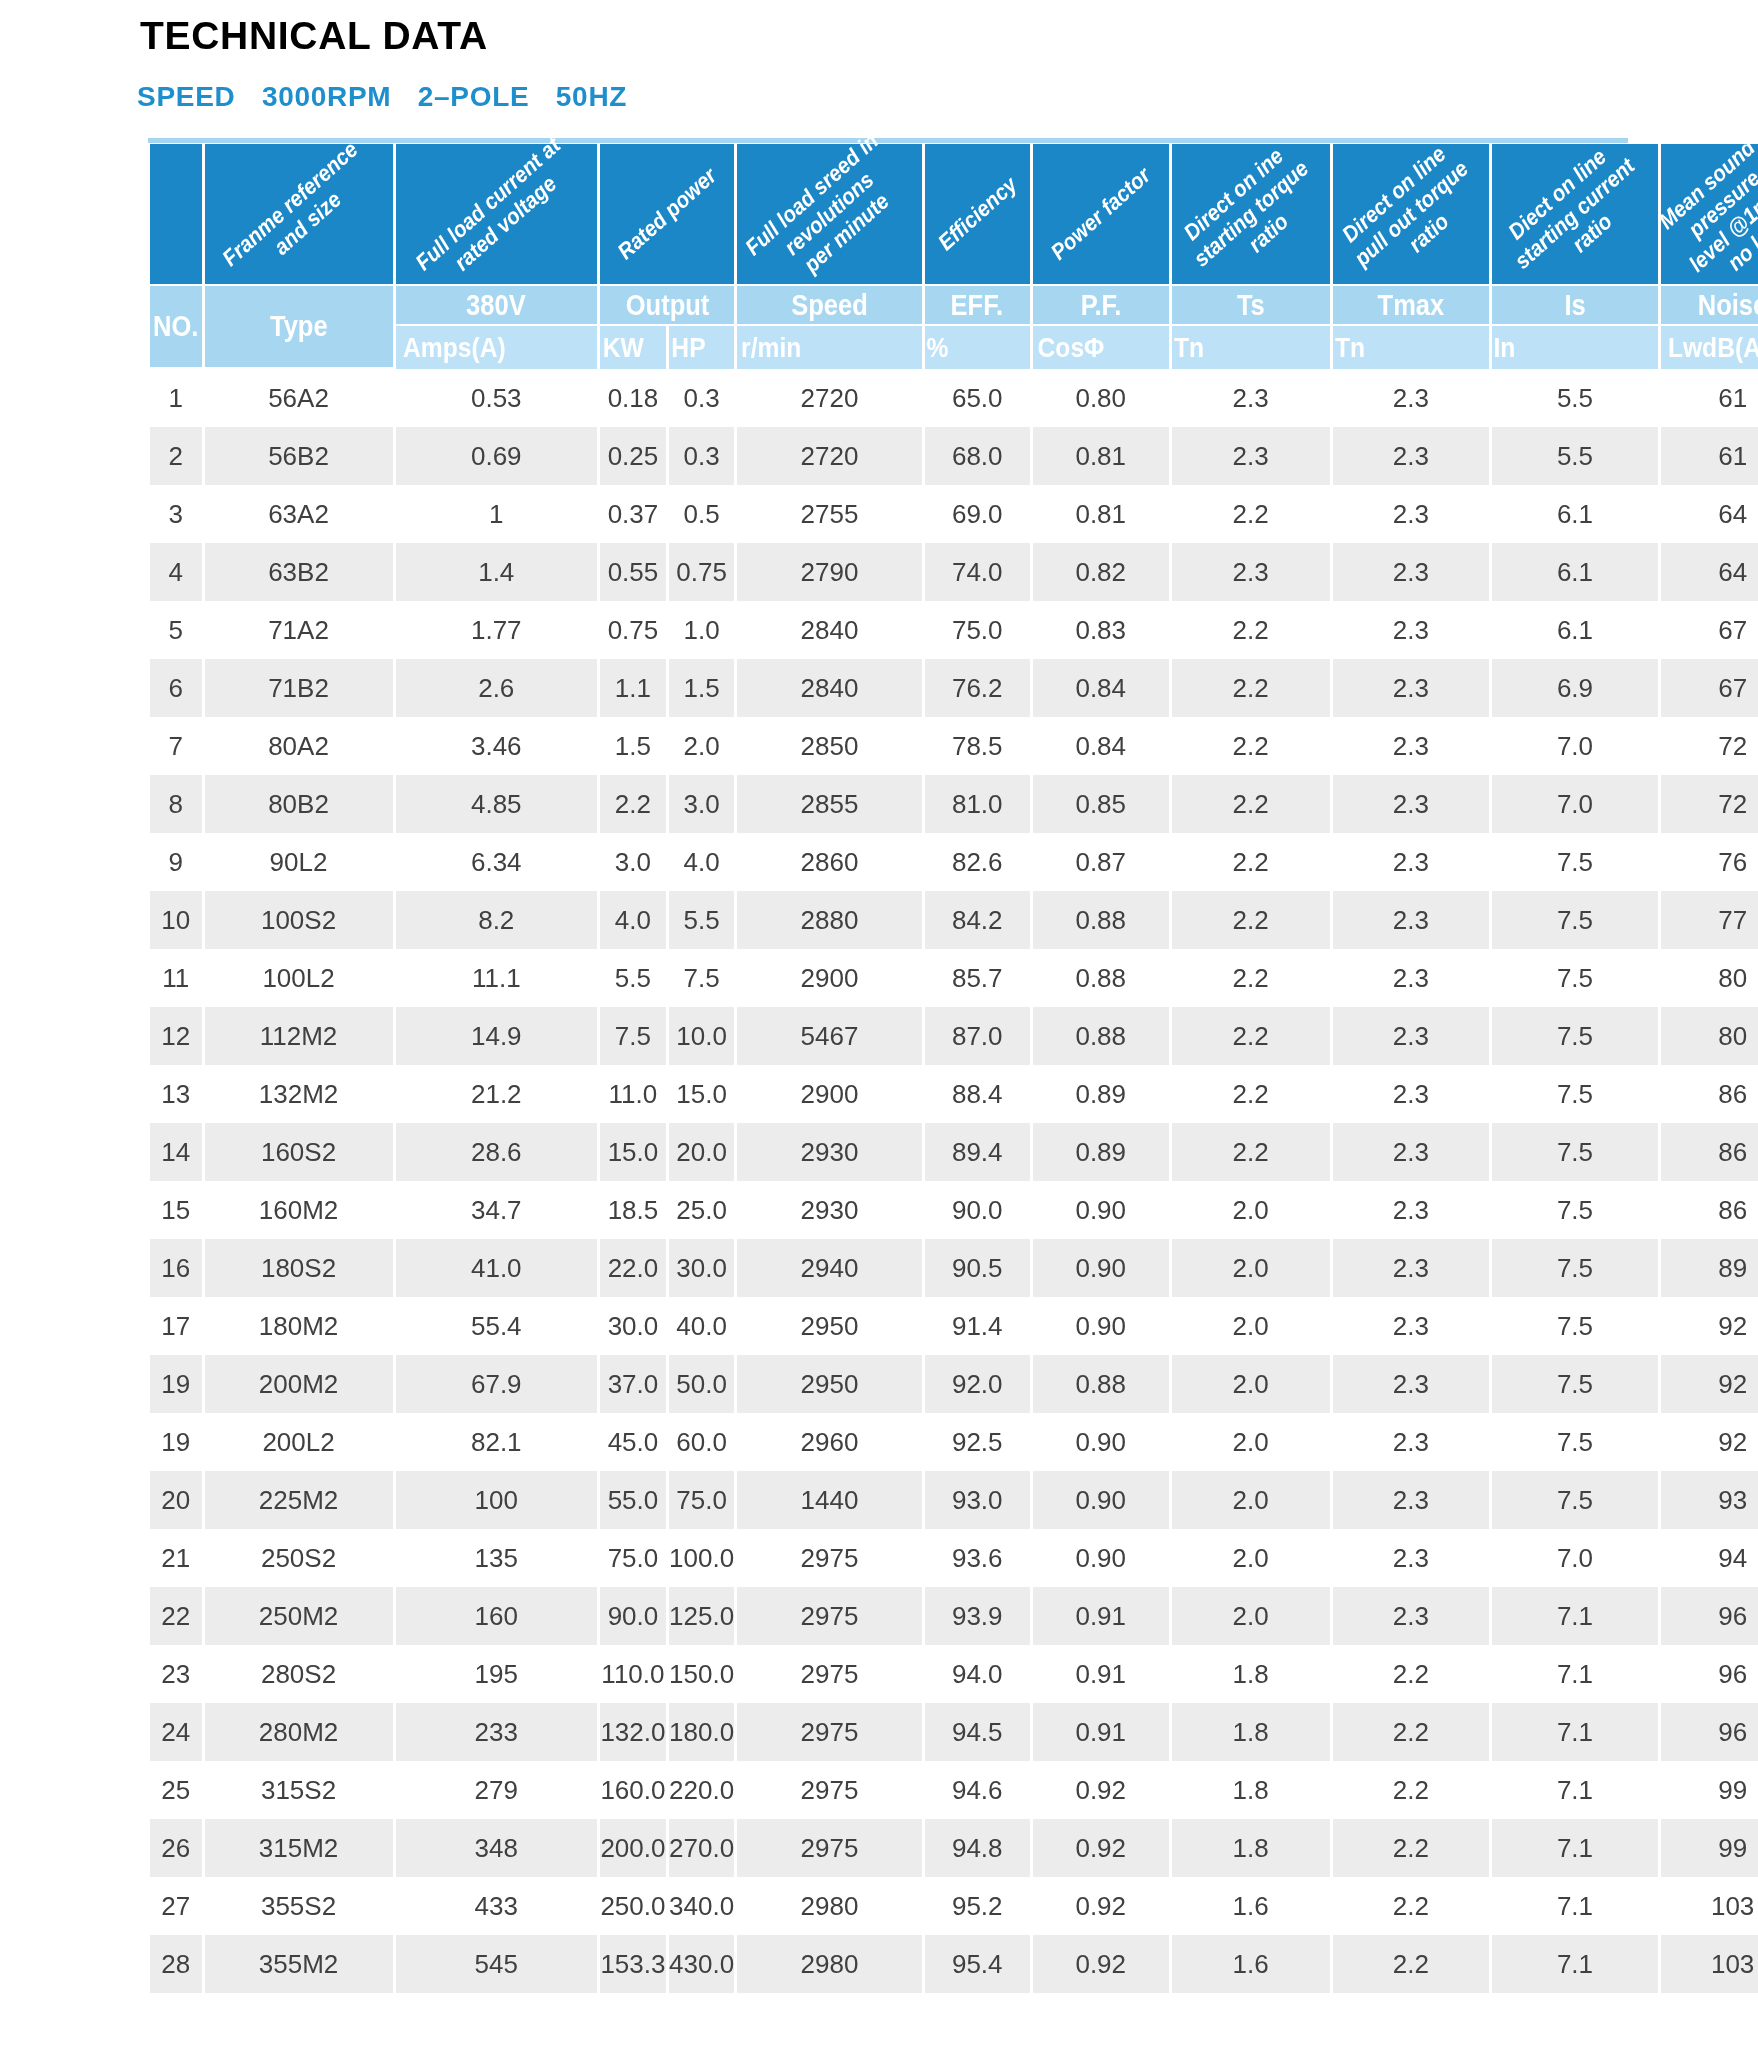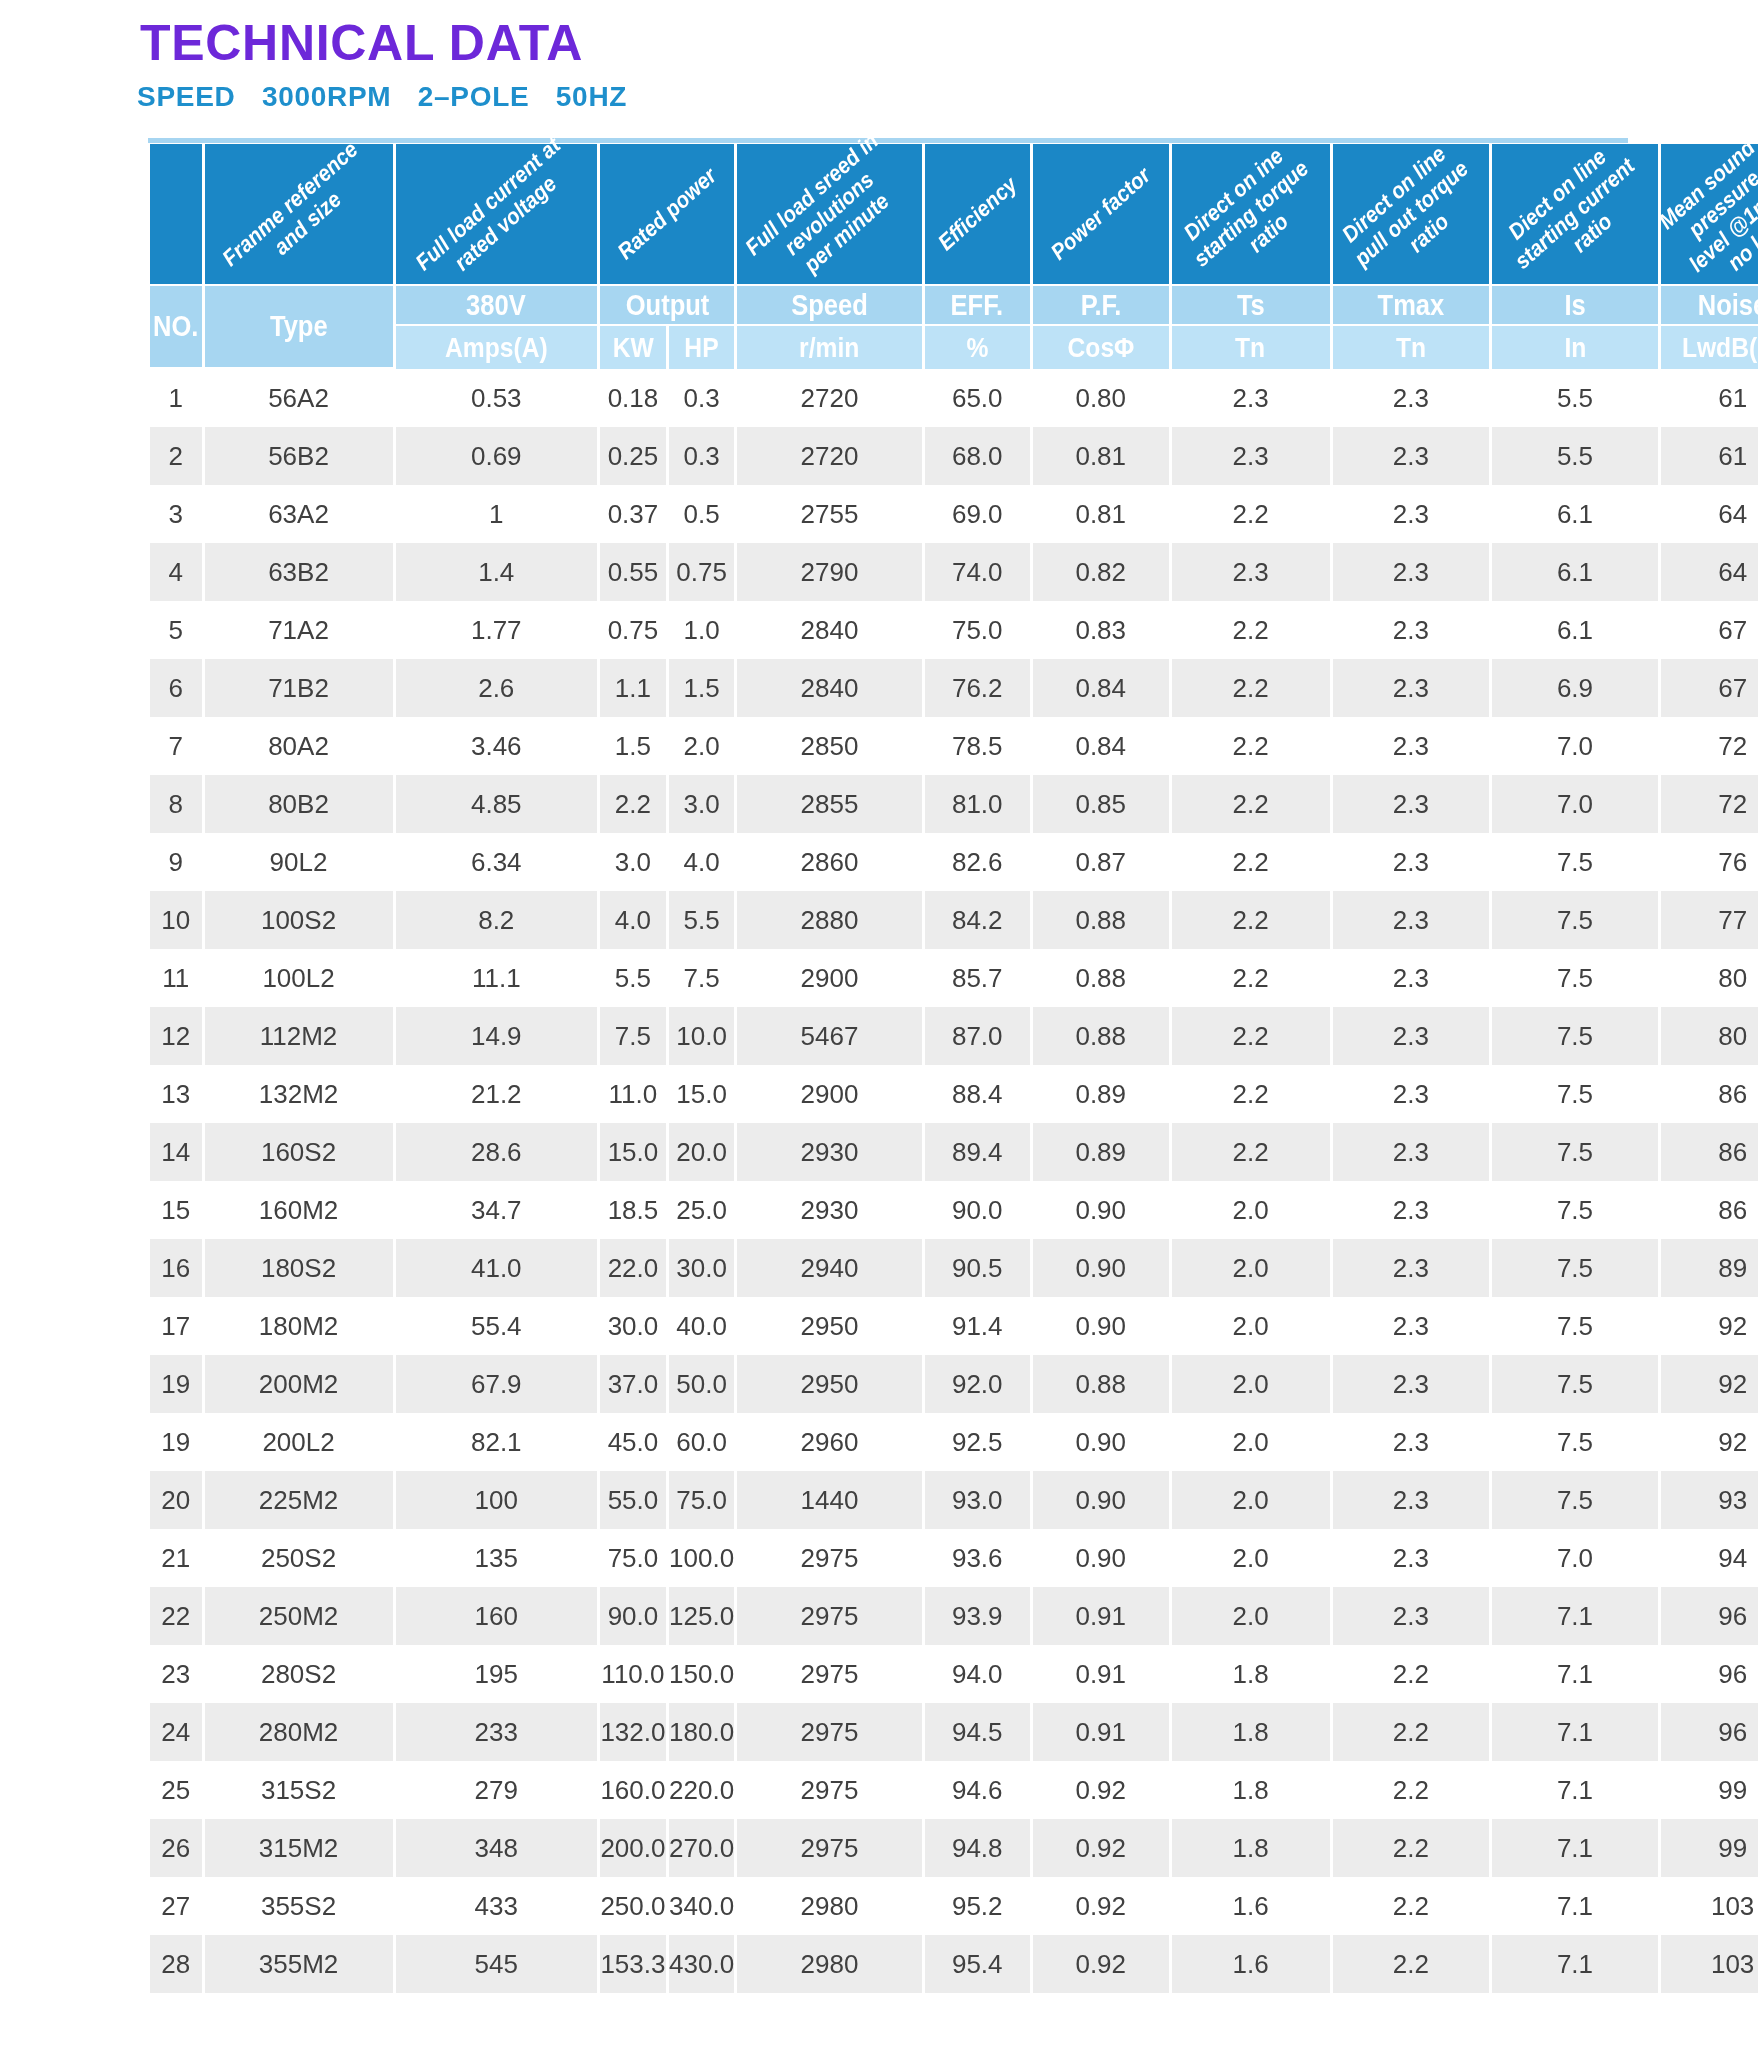--- a/index.html
+++ b/index.html
@@ -1,21 +1,21 @@
 <!DOCTYPE html>
 <html style="font-size:11.2px"><head>
 <meta charset="utf-8">
 <style>
   html,body { margin:0; padding:0; background:#ffffff; }
   body { font-family:"Liberation Sans", sans-serif; }
   .page { position:relative; width:1758px; height:2066px; background:#fff; overflow:hidden; }
 
   .title {
     position:absolute; left:140px; top:14px;
-    font-size:50px; font-weight:900; color:#6d28d9; letter-spacing:0.7px;
+    font-size:39px; font-weight:900; color:#000000; letter-spacing:0.7px;
     white-space:nowrap;
   }
   .subtitle {
     position:absolute; left:137px; top:81px;
     font-size:28px; font-weight:bold; color:#1e8fcc;
     letter-spacing:0.7px; word-spacing:18px; white-space:nowrap;
   }
 
   .top-strip {
     position:absolute; left:148px; top:138px; width:1480px; height:4.9px;
@@ -43,21 +43,21 @@
     white-space:pre; text-align:center;
   }
 
   tr.sub1 th {
     background:#a7d6f1; height:38px;
     border-bottom:2.8px solid #fff;
     color:#fff; text-align:center; vertical-align:middle;
   }
   tr.sub2 th {
     background:#bde2f7; height:43px;
-    color:#fff; text-align:center; vertical-align:middle;
+    color:#fff; text-align:left; vertical-align:middle;
   }
   th.corner {
     background:#a7d6f1; color:#fff;
     border-bottom:none;
     text-align:center; vertical-align:middle;
   }
   .hl {
     display:inline-block; transform:scaleX(0.88);
     font-weight:bold; font-size:29px; white-space:nowrap;
   }

